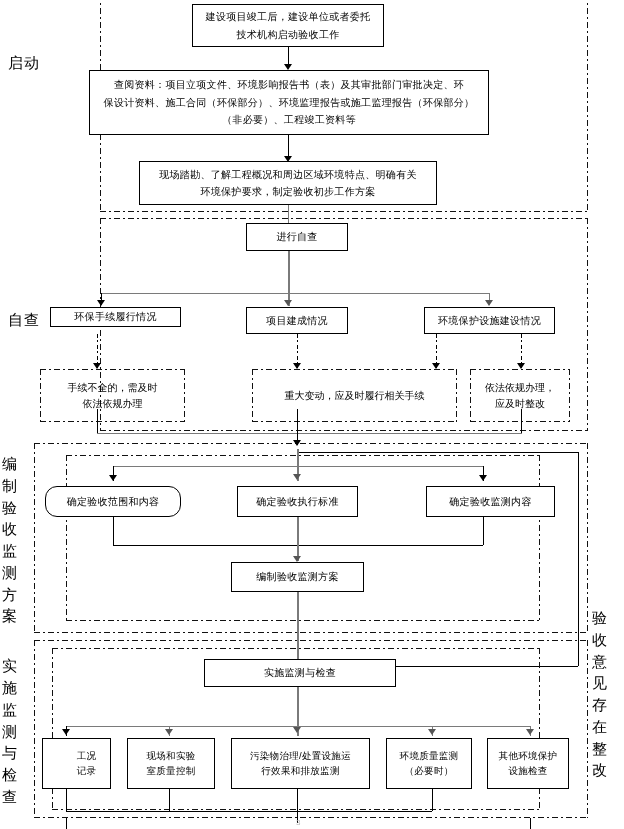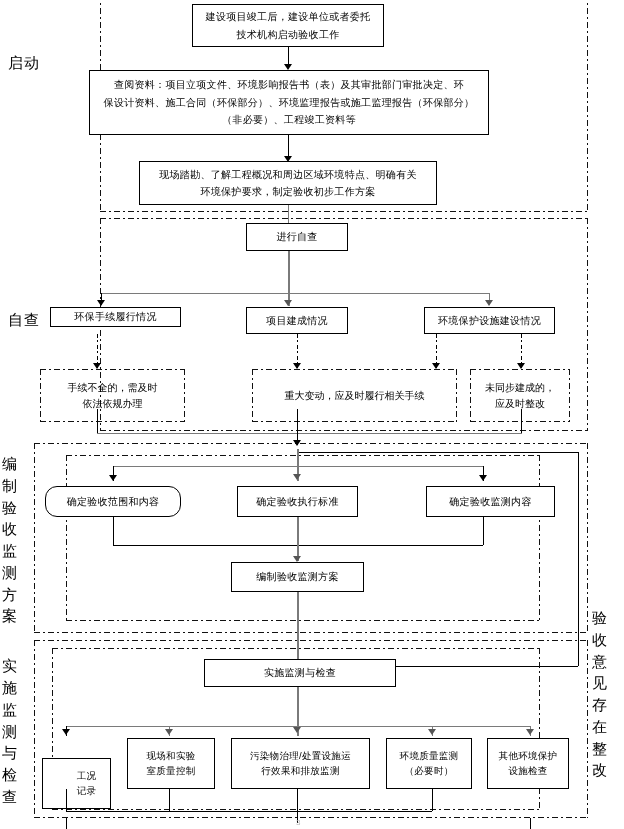--- a/index.html
+++ b/index.html
@@ -140,21 +140,21 @@
   <div class="arw abs" style="left:517px;top:363px;"></div>
 
   <div class="frame dd abs" style="left:40px;top:369px;width:145px;height:53px;"></div>
   <div class="abs" style="left:40px;top:369px;width:145px;height:53px;display:flex;align-items:center;justify-content:center;text-align:center;font-size:10px;line-height:1.6;white-space:pre-line;">手续不全的，需及时
 依法依规办理</div>
 
   <div class="frame dd abs" style="left:252px;top:369px;width:205px;height:53px;"></div>
   <div class="abs" style="left:252px;top:369px;width:205px;height:53px;display:flex;align-items:center;justify-content:center;text-align:center;font-size:10px;line-height:1.6;white-space:pre-line;">重大变动，应及时履行相关手续</div>
 
   <div class="frame dd abs" style="left:470px;top:369px;width:100px;height:53px;"></div>
-  <div class="abs" style="left:470px;top:369px;width:100px;height:53px;display:flex;align-items:center;justify-content:center;text-align:center;font-size:10px;line-height:1.6;white-space:pre-line;">未同步建成的，
+  <div class="abs" style="left:470px;top:369px;width:100px;height:53px;display:flex;align-items:center;justify-content:center;text-align:center;font-size:10px;line-height:1.6;white-space:pre-line;">依法依规办理，
 应及时整改</div>
 
   <div class="ln lnv abs" style="left:97px;top:409px;height:24px;"></div>
   <div class="ln lnh abs lng" style="left:97px;top:433px;width:425px;"></div>
   <div class="ln lnv abs" style="left:521px;top:409px;height:24px;"></div>
   <div class="ln lnv abs" style="left:297px;top:409px;height:36px;"></div>
   <div class="arw abs" style="left:293px;top:440px;"></div>
 
   <div class="frame dd abs" style="left:66px;top:455px;width:474px;height:166px;"></div>
 
@@ -195,21 +195,21 @@
 
   <div class="ln lnv abs" style="left:66px;top:726px;height:10px;"></div>
   <div class="arw abs" style="left:62px;top:729px;"></div>
   <div class="ln lnv abs lng" style="left:169px;top:726px;height:10px;"></div>
   <div class="arw abs g" style="left:165px;top:729px;"></div>
   <div class="ln lnv abs lng" style="left:432px;top:726px;height:10px;"></div>
   <div class="arw abs g" style="left:428px;top:729px;"></div>
   <div class="ln lnv abs lng" style="left:530px;top:726px;height:10px;"></div>
   <div class="arw abs g" style="left:526px;top:729px;"></div>
 
-  <div class="box small" style="left:42px;top:758px;width:69px;height:51px;padding-left:24px;">工况
+  <div class="box small" style="left:42px;top:738px;width:69px;height:51px;padding-left:24px;">工况
 记录</div>
   <div class="box small" style="left:127px;top:738px;width:88px;height:51px;">现场和实验
 室质量控制</div>
   <div class="box small" style="left:231px;top:738px;width:139px;height:51px;">污染物治理/处置设施运
 行效果和排放监测</div>
   <div class="box small" style="left:487px;top:738px;width:82px;height:51px;">其他环境保护
 设施检查</div>
   <div class="box small" style="left:386px;top:738px;width:86px;height:51px;">环境质量监测
 （必要时）</div>
 

